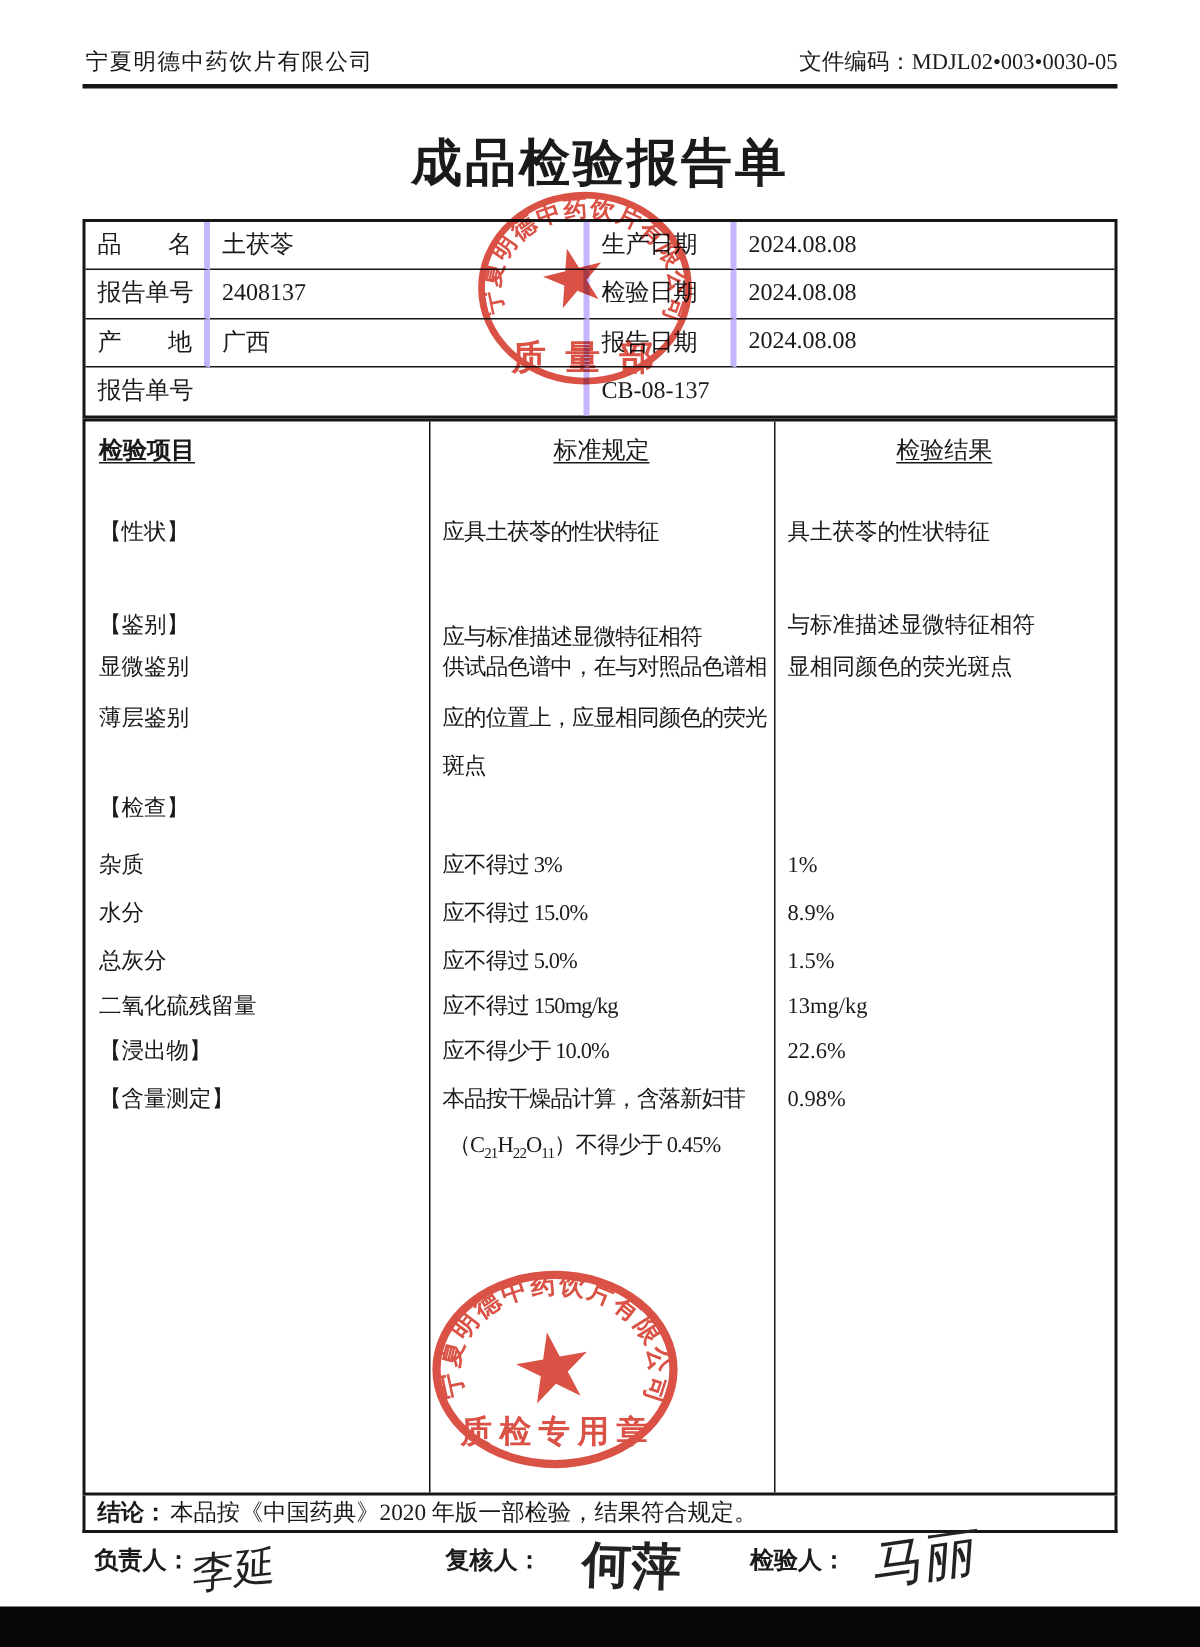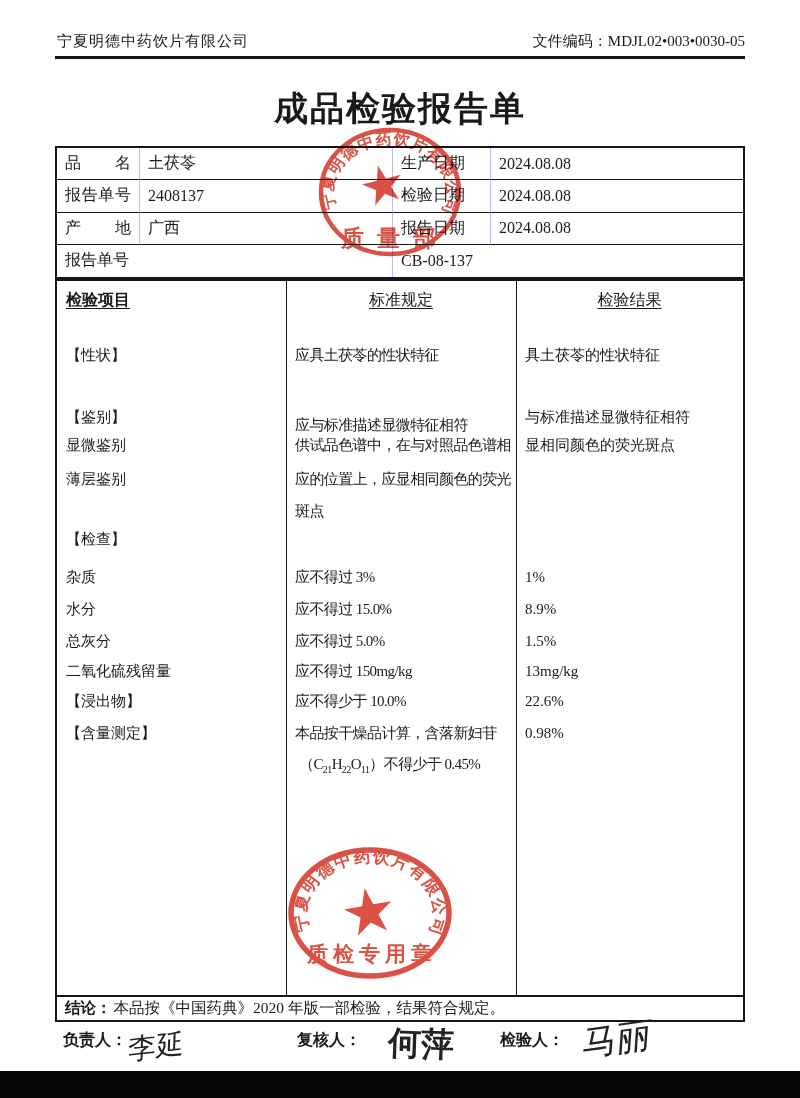--- a/index.html
+++ b/index.html
@@ -10,21 +10,21 @@
   
   .hdr-company{position:absolute;left:57px;top:32px;font-size:15px;letter-spacing:1px;}
   .hdr-code{position:absolute;right:55px;top:32px;font-size:15px;}
   .hdr-rule{position:absolute;left:55px;top:56px;width:690px;height:3px;background:#161616;}
   .title{position:absolute;left:0;top:86px;width:100%;text-align:center;
          font-size:34px;font-weight:bold;letter-spacing:2px;}
   
   .info-table{position:absolute;left:55px;top:146px;width:690px;height:133px;
     border:2px solid #161616;box-sizing:border-box;display:grid;
     grid-template-columns:83px 253px 98px 1fr;grid-template-rows:repeat(4,1fr);}
-  .cell{border-right:1px solid #c4b5fd;border-bottom:1px solid #161616;
+  .cell{border-right:4px solid #c4b5fd;border-bottom:1px solid #161616;
     display:flex;align-items:center;padding:0 8px;font-size:16px;box-sizing:border-box;
     white-space:nowrap;overflow:hidden;}
   .cell.last-col{border-right:none;}
   .cell.last-row{border-bottom:none;}
   .jlabel{width:66px;text-align:justify;text-align-last:justify;}
   .span2a{grid-column:1 / span 2;}
   .span2b{grid-column:3 / span 2;border-right:none;}
   
   .main-table{position:absolute;left:55px;top:279px;width:690px;height:718px;
     border:2px solid #161616;box-sizing:border-box;}

